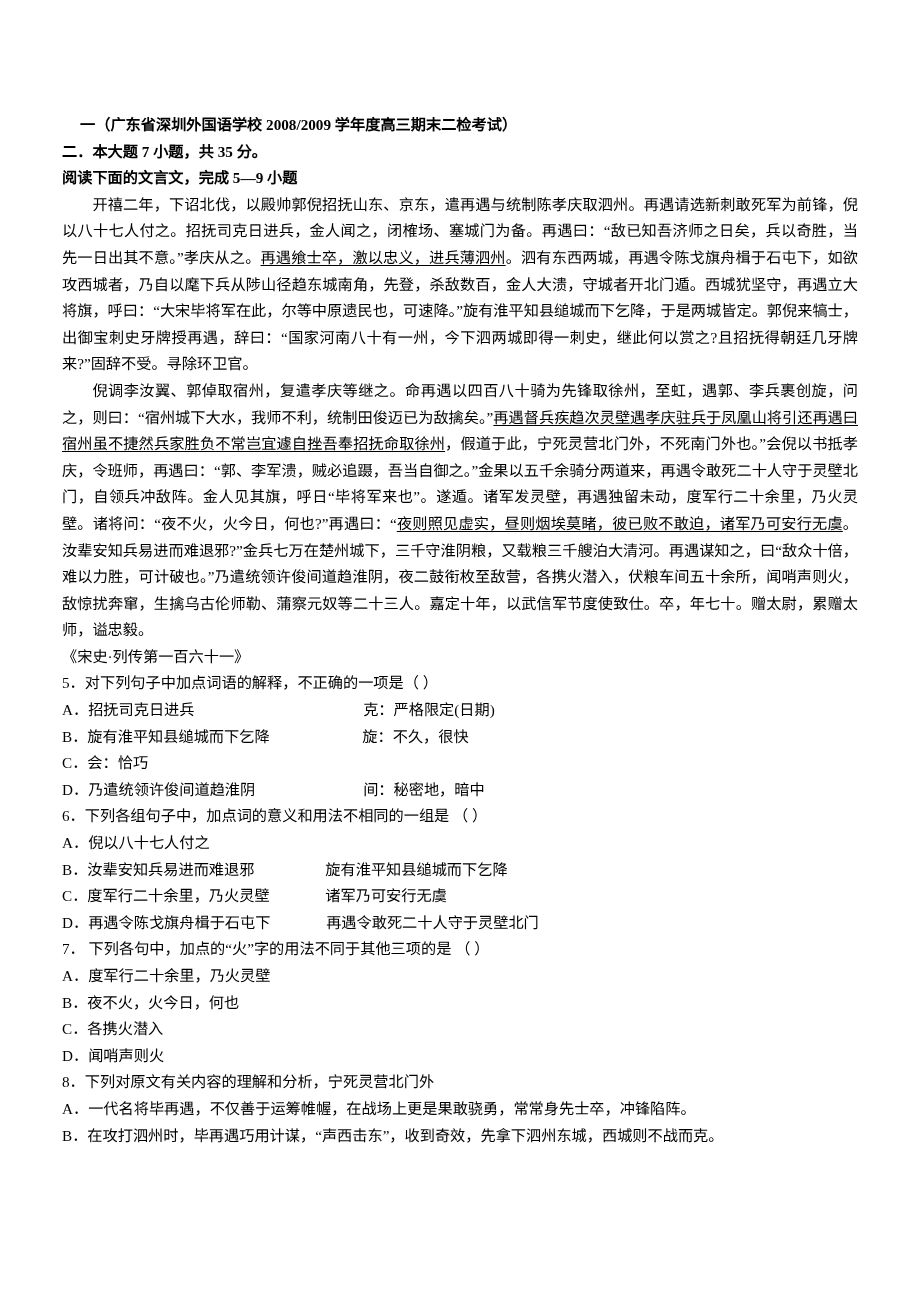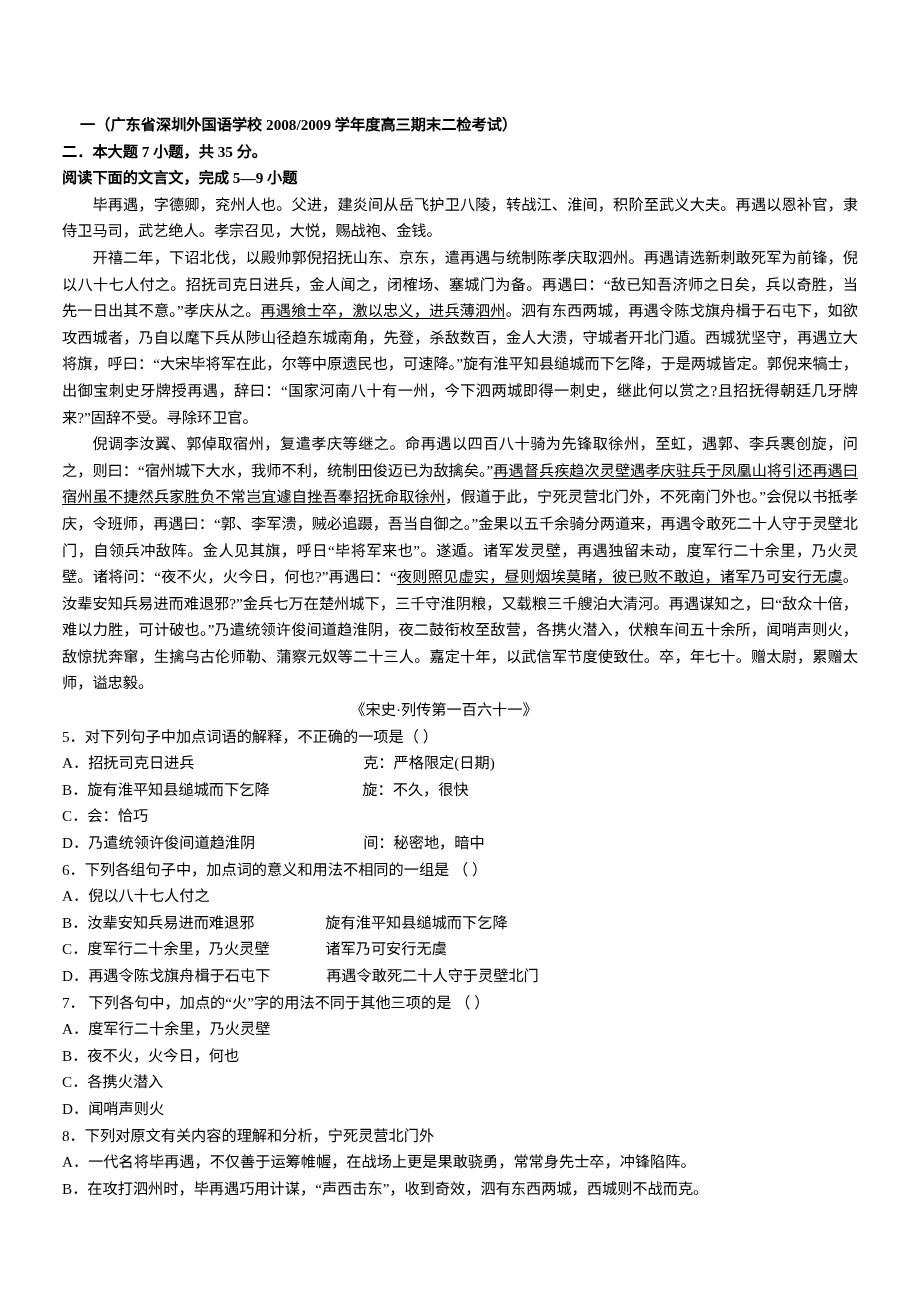--- a/index.html
+++ b/index.html
@@ -41,21 +41,21 @@
     line-height: 26.6px;
     text-align: justify;
     text-justify: inter-ideograph;
     margin: 0;
     text-indent: 2em;
   }
   .source {
     font-size: 15.2px;
     line-height: 26.6px;
     margin: 0;
-    text-align: center;
+    text-align: left;
     padding-right: 32px;
   }
   .q-stem {
     font-size: 15.2px;
     line-height: 26.6px;
     margin: 0;
     text-align: left;
   }
   .opt {
     font-size: 15.2px;
@@ -97,21 +97,20 @@
 <div class="page">
   <div class="doc-body">
 
     <p class="heading">一（广东省深圳外国语学校 2008/2009 学年度高三期末二检考试）</p>
 
     <p class="meta">二．本大题 7 小题，共 35 分。</p>
 
     <p class="meta">阅读下面的文言文，完成 5—9 小题</p>
 
     <div>
-      <p class="para"><span>毕再遇，字德卿，兖州人也。父进，建炎间从岳飞护卫八陵，转战江、淮间，积阶至武义大夫。再遇以恩补官，隶侍卫马司，武艺绝人。孝宗召见，大悦，赐战袍、金钱。</span></p>
       <p class="para"><span>开禧二年，下诏北伐，以殿帅郭倪招抚山东、京东，遣再遇与统制陈孝庆取泗州。再遇请选新刺敢死军为前锋，倪以八十七人付之。招抚司克日进兵，金人闻之，闭榷场、塞城门为备。再遇曰：“敌已知吾济师之日矣，兵以奇胜，当先一日出其不意。”孝庆从之。</span><u class="solid">再遇飨士卒，激以忠义，进兵薄泗州</u><span>。泗有东西两城，再遇令陈戈旗舟楫于石屯下，如欲攻西城者，乃自以麾下兵从陟山径趋东城南角，先登，杀敌数百，金人大溃，守城者开北门遁。西城犹坚守，再遇立大将旗，呼曰：“大宋毕将军在此，尔等中原遗民也，可速降。”旋有淮平知县缒城而下乞降，于是两城皆定。郭倪来犒士，出御宝刺史牙牌授再遇，辞曰：“国家河南八十有一州，今下泗两城即得一刺史，继此何以赏之?且招抚得朝廷几牙牌来?”固辞不受。寻除环卫官。</span></p>
       <p class="para"><span>倪调李汝翼、郭倬取宿州，复遣孝庆等继之。命再遇以四百八十骑为先锋取徐州，至虹，遇郭、李兵裹创旋，问之，则曰：“宿州城下大水，我师不利，统制田俊迈已为敌擒矣。”</span><u class="solid">再遇督兵疾趋次灵壁遇孝庆驻兵于凤凰山将引还再遇曰宿州虽不捷然兵家胜负不常岂宜遽自挫吾奉招抚命取徐州</u><span>，假道于此，宁死灵营北门外，不死南门外也。”会倪以书抵孝庆，令班师，再遇曰：“郭、李军溃，贼必追蹑，吾当自御之。”金果以五千余骑分两道来，再遇令敢死二十人守于灵壁北门，自领兵冲敌阵。金人见其旗，呼日“毕将军来也”。遂遁。诸军发灵壁，再遇独留未动，度军行二十余里，乃火灵壁。诸将问：“夜不火，火今日，何也?”再遇曰：“</span><u class="solid">夜则照见虚实，昼则烟埃莫睹，彼已败不敢迫，诸军乃可安行无虞</u><span>。汝辈安知兵易进而难退邪?”金兵七万在楚州城下，三千守淮阴粮，又载粮三千艘泊大清河。再遇谋知之，曰“敌众十倍，难以力胜，可计破也。”乃遣统领许俊间道趋淮阴，夜二鼓衔枚至敌营，各携火潜入，伏粮车间五十余所，闻哨声则火，敌惊扰奔窜，生擒乌古伦师勒、蒲察元奴等二十三人。嘉定十年，以武信军节度使致仕。卒，年七十。赠太尉，累赠太师，谥忠毅。</span></p>
     </div>
 
     <p class="source">《宋史·列传第一百六十一》</p>
 
     <div>
 
       <div>
         <p class="q-stem"><span>5．</span><span>对下列句子中加点词语的解释，不正确的一项是（       ）</span></p>
@@ -175,18 +174,18 @@
           </div>
         <div class="opt-row">
             <span class="opt-label">D．</span>
             <span class="opt-b">闻哨声则火</span>
           </div>
       </div>
 
       <div>
         <p class="q-stem"><span>8．</span><span>下列对原文有关内容的理解和分析，宁死灵营北门外</span></p>
         <p class="opt"><span class="opt-label">A．</span><span>一代名将毕再遇，不仅善于运筹帷幄，在战场上更是果敢骁勇，常常身先士卒，冲锋陷阵。</span></p>
-        <p class="opt"><span class="opt-label">B．</span><span>在攻打泗州时，毕再遇巧用计谋，“声西击东”，收到奇效，泗有东西两城，西城则不战而克。</span></p>
+        <p class="opt"><span class="opt-label">B．</span><span>在攻打泗州时，毕再遇巧用计谋，“声西击东”，收到奇效，先拿下泗州东城，西城则不战而克。</span></p>
       </div>
 
     </div>
   </div>
 </div>
 
 </body></html>

